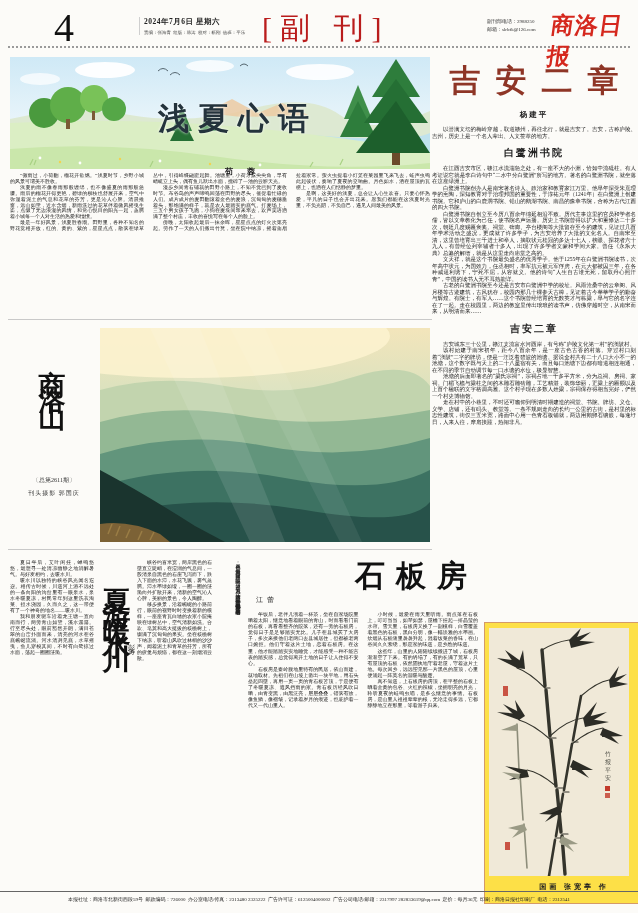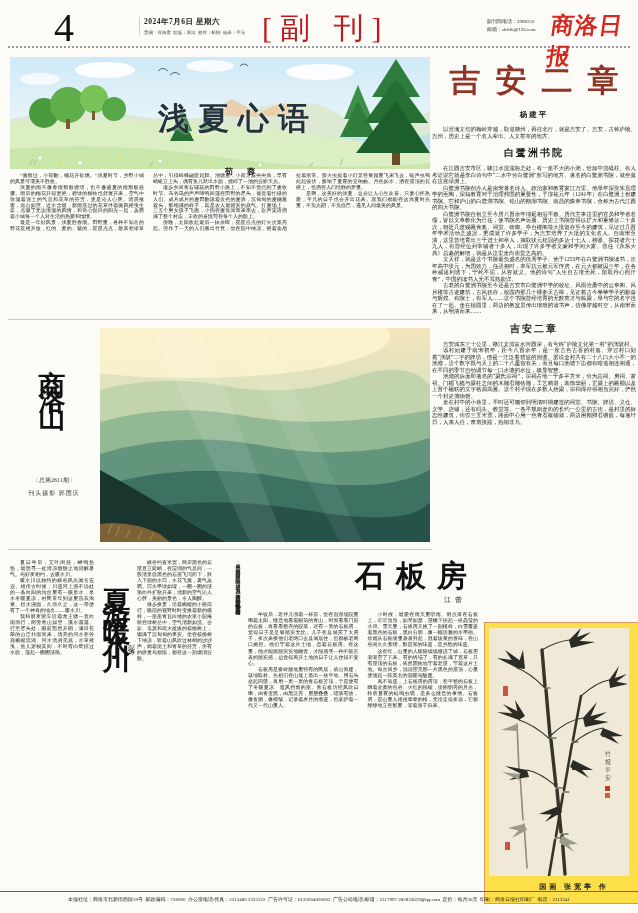--- a/index.html
+++ b/index.html
@@ -42,21 +42,21 @@
   .xy-col1,.xy-col2{overflow:hidden;font-size:5px;line-height:6px;text-align:justify;}
   .xy-title{left:97px;top:566px;height:236px;writing-mode:vertical-rl;font-size:28px;
     font-weight:bold;letter-spacing:14px;color:#111;}
   .xy-author{left:126px;top:638px;height:40px;writing-mode:vertical-rl;font-size:7px;
     letter-spacing:4px;color:#222;}
   .vstrip{left:213px;top:560px;width:31px;height:322px;writing-mode:vertical-rl;
     font-size:5px;line-height:14px;text-align:justify;color:#222;overflow:hidden;}
   
   .sbf-title{left:248px;top:556px;width:230px;text-align:right;font-size:30px;
     font-weight:bold;letter-spacing:11px;color:#111;}
-  .sbf-author{left:236px;top:595px;width:230px;text-align:right;font-size:7px;
+  .sbf-author{left:256px;top:595px;width:230px;text-align:left;font-size:7px;
     letter-spacing:4px;color:#222;}
   .sbf-text{left:248px;top:612px;width:230px;height:270px;overflow:hidden;
     column-count:2;column-gap:9px;font-size:5px;line-height:6.1px;text-align:justify;}
   
   .ja{left:432px;top:58px;width:204px;height:561px;overflow:hidden;}
   .ja-title{text-align:center;font-size:31px;font-weight:bold;color:#8e3526;
     letter-spacing:15px;padding-left:15px;margin-top:2px;}
   .ja-author{text-align:center;font-size:7.5px;font-weight:bold;letter-spacing:2px;margin:8px 0 6px;}
   .ja-head{text-align:center;font-size:10px;font-weight:bold;letter-spacing:2px;margin:7px 0 5px;}
   .ja .art{font-size:5.5px;line-height:6.5px;text-align:justify;}

